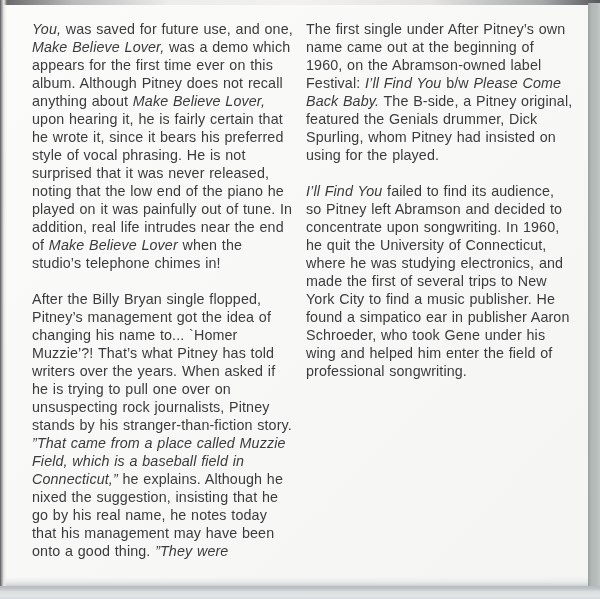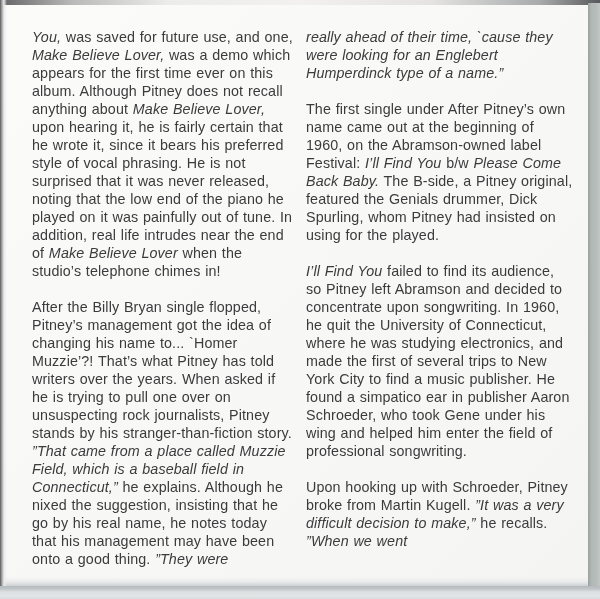--- a/index.html
+++ b/index.html
@@ -37,21 +37,21 @@
       #b4babd 0%, #c0c5c8 22%,
       #dde0e2 45%, #e2e5e6 75%, #d8dcde 100%);
   }
   .edge-bottom-shadow {
     position: absolute; bottom: 13px; left: 0; width: 100%; height: 9px;
     background: linear-gradient(180deg, rgba(240,240,240,0) 0%, #e9eaea 55%, #cdd1d3 100%);
   }
   
   .col {
     position: absolute;
-    top: 28px;
+    top: 20px;
     color: #3b3b3d;
     font-size: 14.3px;
     line-height: 18px;
     letter-spacing: 0.12px;
     word-spacing: 0.6px;
     text-align: left;
   }
   .col-left  { left: 32px;  width: 261px; }
   .col-right { left: 306px; width: 267px; }
   .para { margin: 0 0 18px 0; }
@@ -62,24 +62,22 @@
 <body>
 
 <div class="scan">
 
   <div class="col col-left">
       <p class="para"><span class="it">You,</span><span> was saved for future use, and one, </span><span class="it">Make Believe Lover,</span><span> was a demo which appears for the first time ever on this album. Although Pitney does not recall anything about </span><span class="it">Make Believe Lover,</span><span> upon hearing it, he is fairly certain that he wrote it, since it bears his preferred style of vocal phrasing. He is not surprised that it was never released, noting that the low end of the piano he played on it was painfully out of tune. In addition, real life intrudes near the end of </span><span class="it">Make Believe Lover</span><span> when the studio’s telephone chimes in!</span></p>
       <p class="para"><span>After the Billy Bryan single flopped, Pitney’s management got the idea of changing his name to... `Homer Muzzie’?! That’s what Pitney has told writers over the years. When asked if he is trying to pull one over on unsuspecting rock journalists, Pitney stands by his stranger-than-fiction story. </span><span class="it">”That came from a place called Muzzie Field, which is a baseball field in Connecticut,”</span><span> he explains. Although he nixed the suggestion, insisting that he go by his real name, he notes today that his management may have been onto a good thing. </span><span class="it">”They were</span></p>
     </div>
 
   <div class="col col-right">
-      <p class="para"><span class="it">really ahead of their time, `cause they were looking for an Englebert Humperdinck type of a name.”</span></p>
       <p class="para"><span>The first single under After Pitney’s own name came out at the beginning of 1960, on the Abramson-owned label Festival: </span><span class="it">I’ll Find You</span><span> b/w </span><span class="it">Please Come Back Baby.</span><span> The B-side, a Pitney original, featured the Genials drummer, Dick Spurling, whom Pitney had insisted on using for the played.</span></p>
       <p class="para"><span class="it">I’ll Find You</span><span> failed to find its audience, so Pitney left Abramson and decided to concentrate upon songwriting. In 1960, he quit the University of Connecticut, where he was studying electronics, and made the first of several trips to New York City to find a music publisher. He found a simpatico ear in publisher Aaron Schroeder, who took Gene under his wing and helped him enter the field of professional songwriting.</span></p>
-      <p class="para"><span>Upon hooking up with Schroeder, Pitney broke from Martin Kugell. </span><span class="it">”It was a very difficult decision to make,”</span><span> he recalls. </span><span class="it">”When we went</span></p>
     </div>
 
   <div class="edge-bottom-shadow"></div>
   <div class="edge-top"></div>
   <div class="edge-left"></div>
   <div class="edge-right"></div>
   <div class="edge-bottom"></div>
 
 </div>
 

